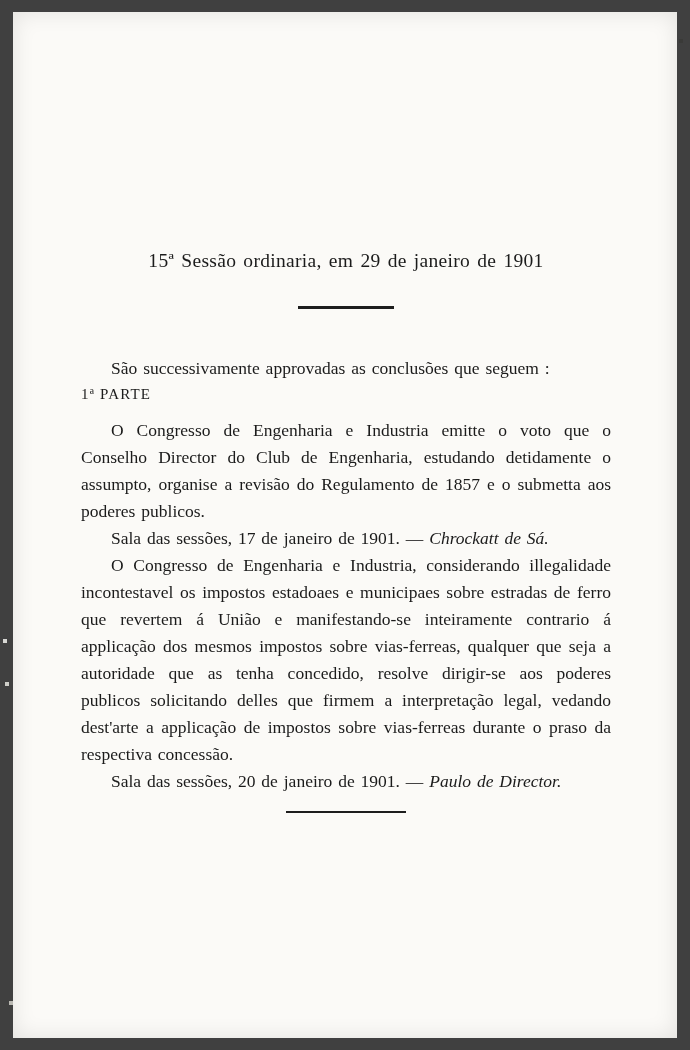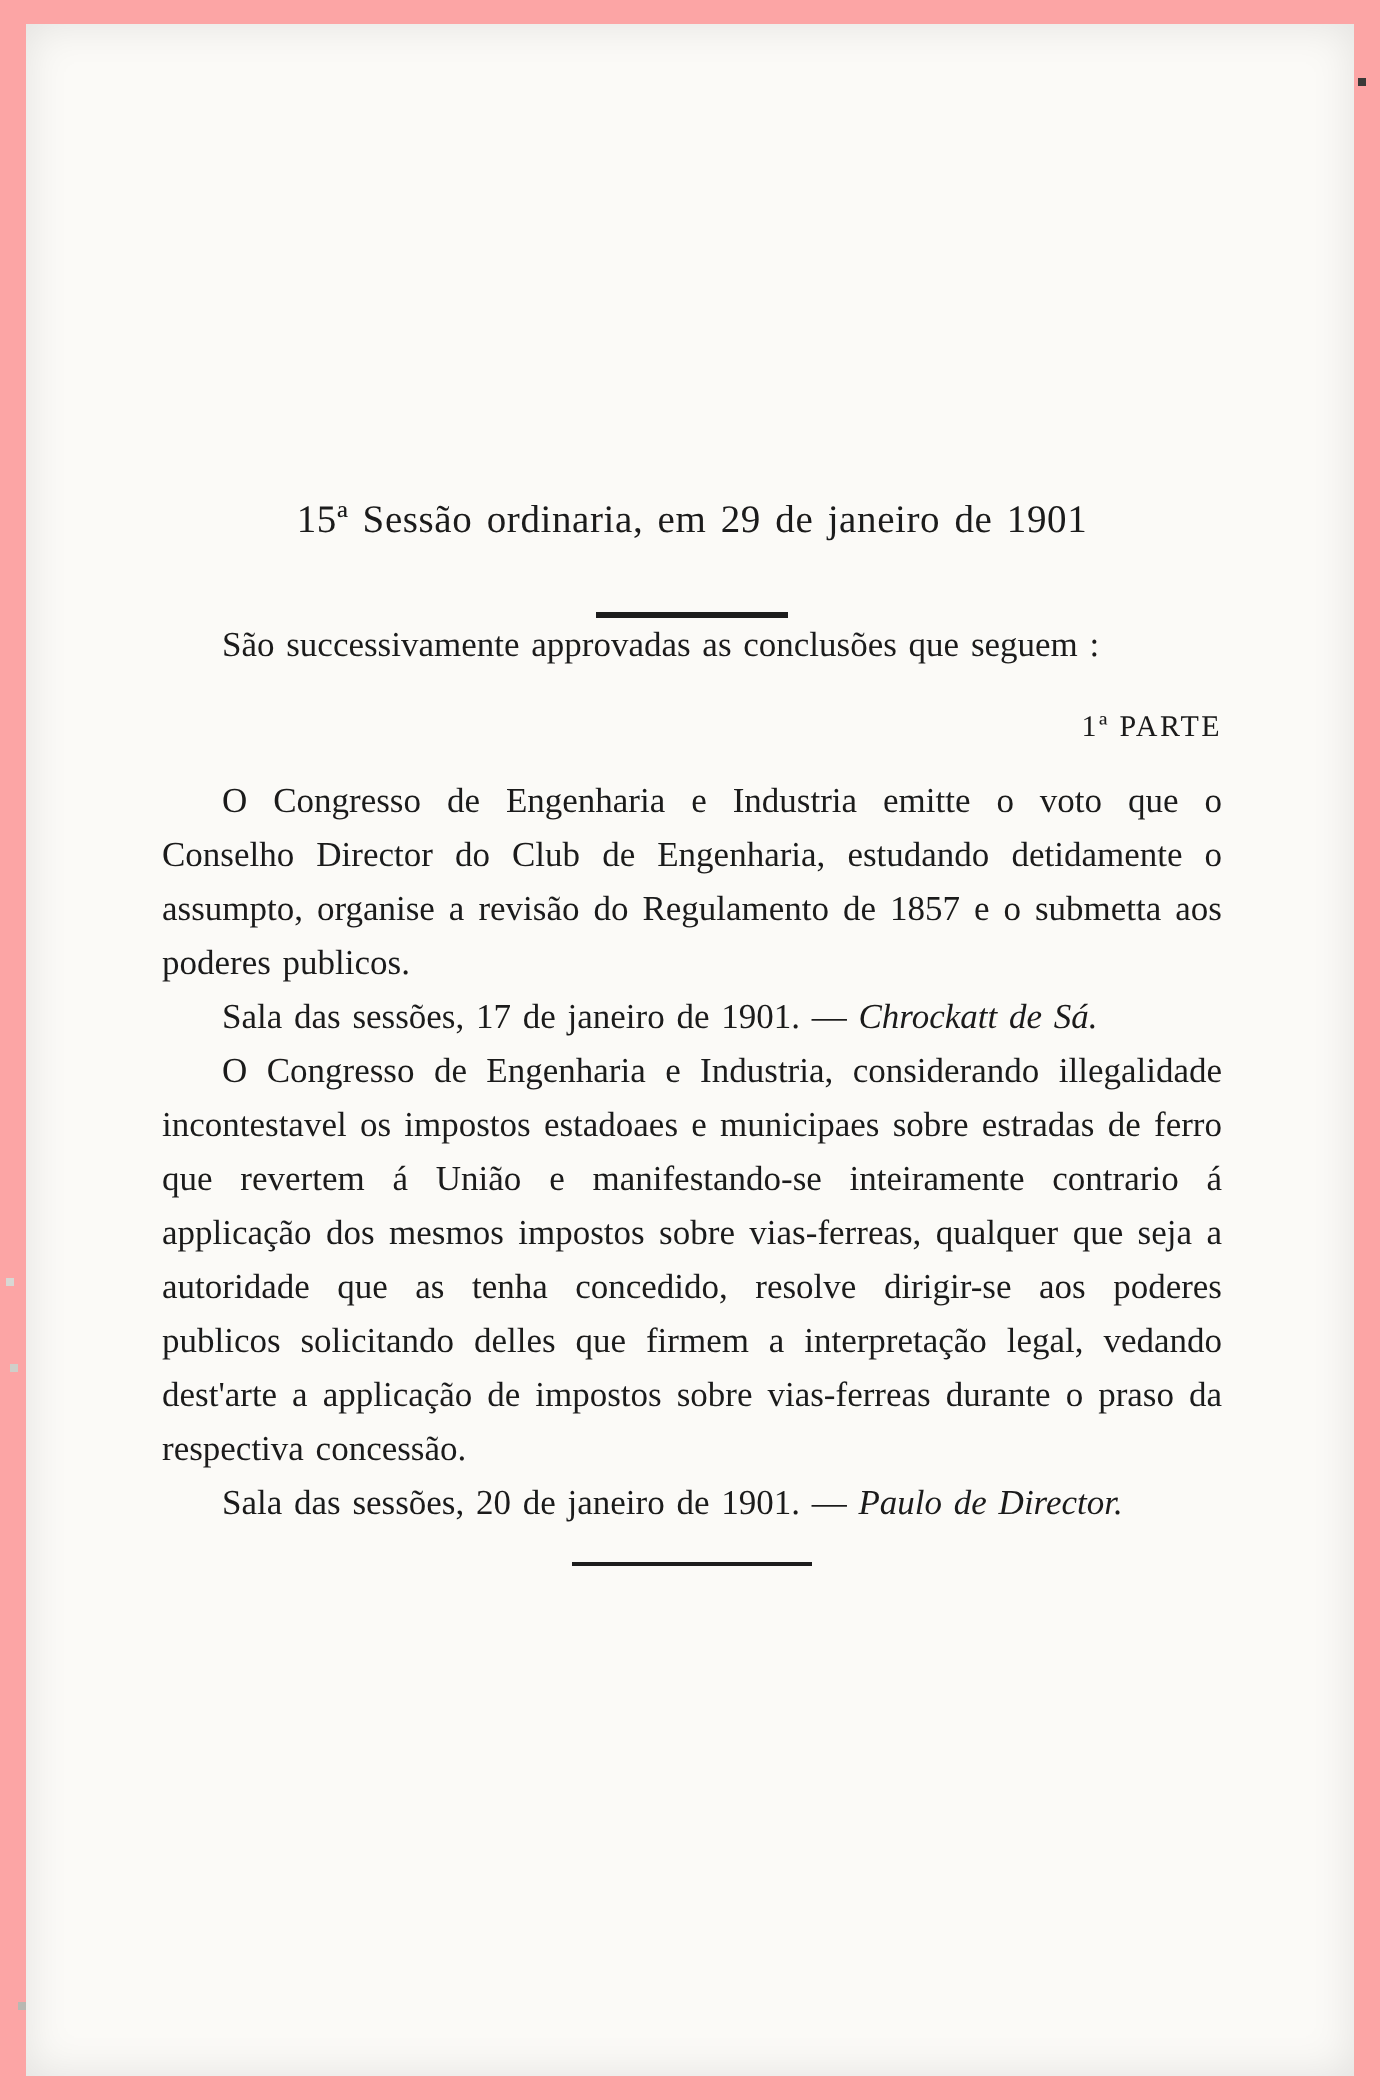--- a/index.html
+++ b/index.html
@@ -2,21 +2,21 @@
 <html lang="pt"><head>
 <meta charset="utf-8">
 <style>
   * { box-sizing: border-box; }
   html, body { margin: 0; padding: 0; background: #000; }
 
   .scan {
     position: relative;
     width: 690px;
     height: 1050px;
-    background: #fca5a5;
+    background: #404040;
     overflow: hidden;
   }
 
   .page {
     position: absolute;
     left: 13px;
     top: 12px;
     width: 664px;
     height: 1026px;
     background: #fbfaf7;
@@ -52,27 +52,27 @@
   }
 
   .para {
     margin: 0;
     font-size: 17.5px;
     line-height: 27px;
     text-align: justify;
     text-indent: 30px;
     word-spacing: 1.5px;
   }
-  .intro { }
+  .intro { margin-top: 46px; }
 
   .part-heading {
-    margin: 20px 0 14px 0;
+    margin: 4px 0 14px 0;
     font-size: 15px;
     font-weight: normal;
-    text-align: right;
+    text-align: left;
     letter-spacing: 1.2px;
   }
 
   .sig-name { font-style: italic; }
 
   
   .noise {
     position: absolute;
     left: 0; top: 0;
     width: 2px; height: 2px;

